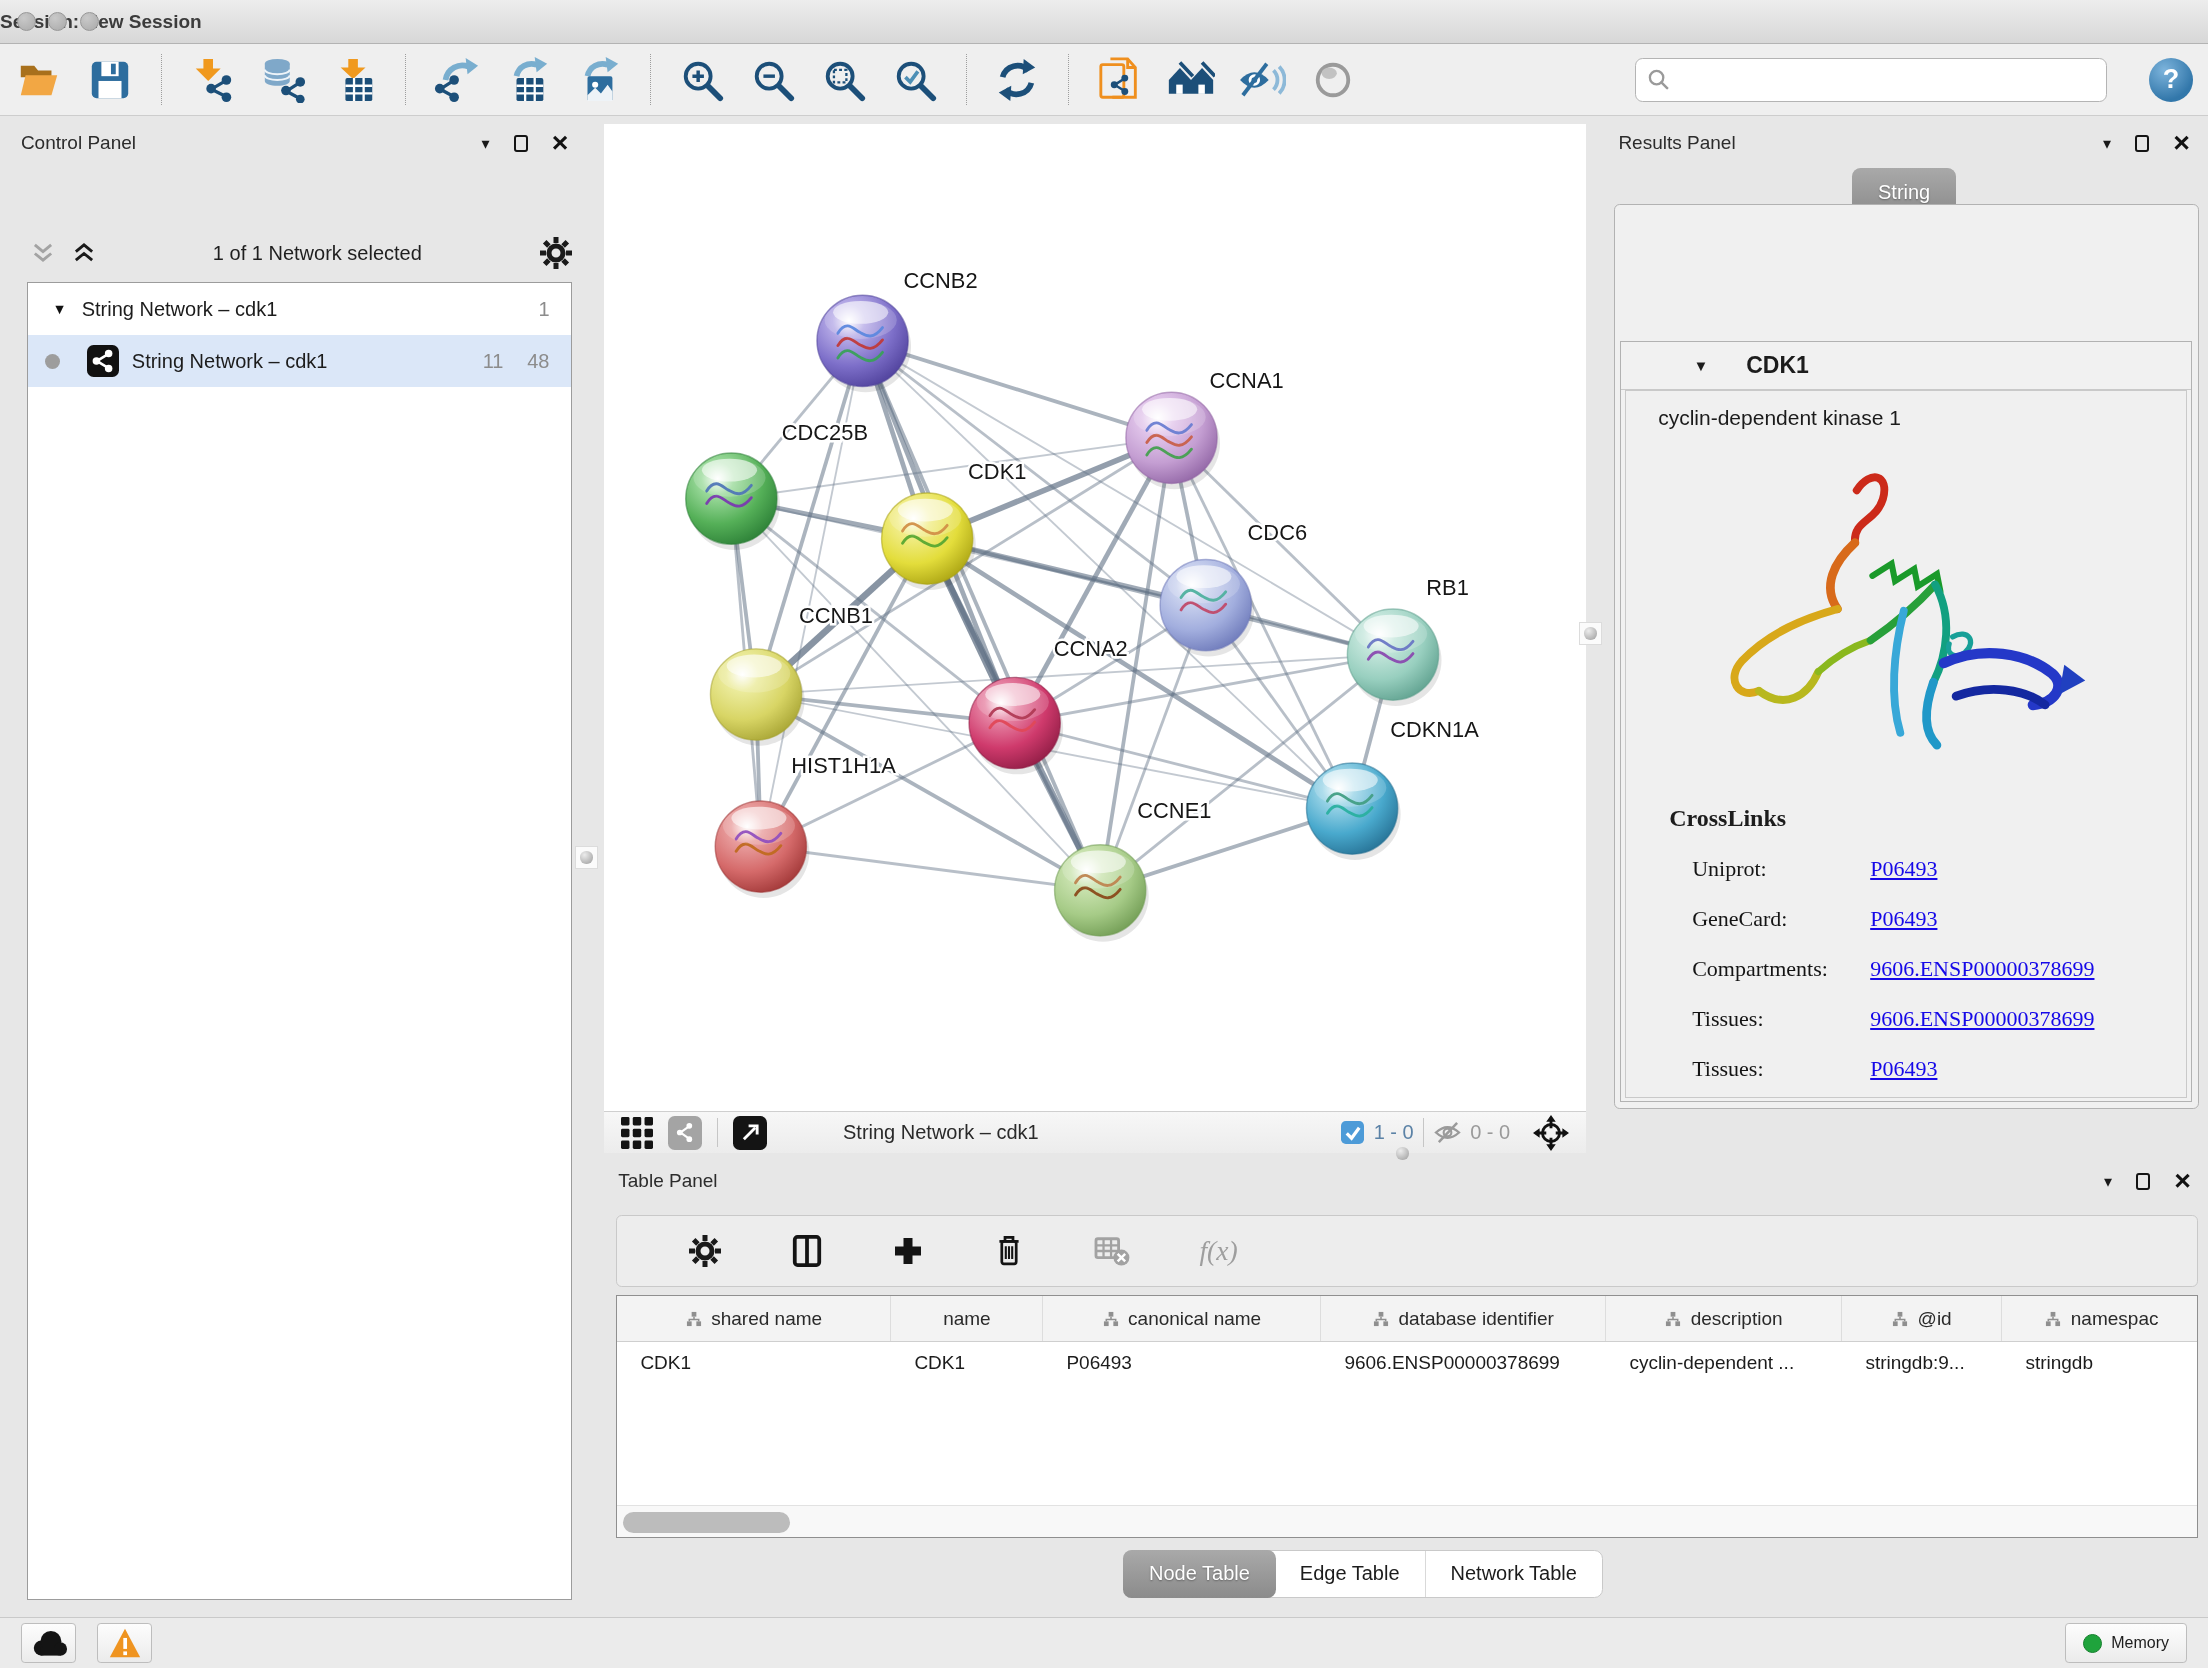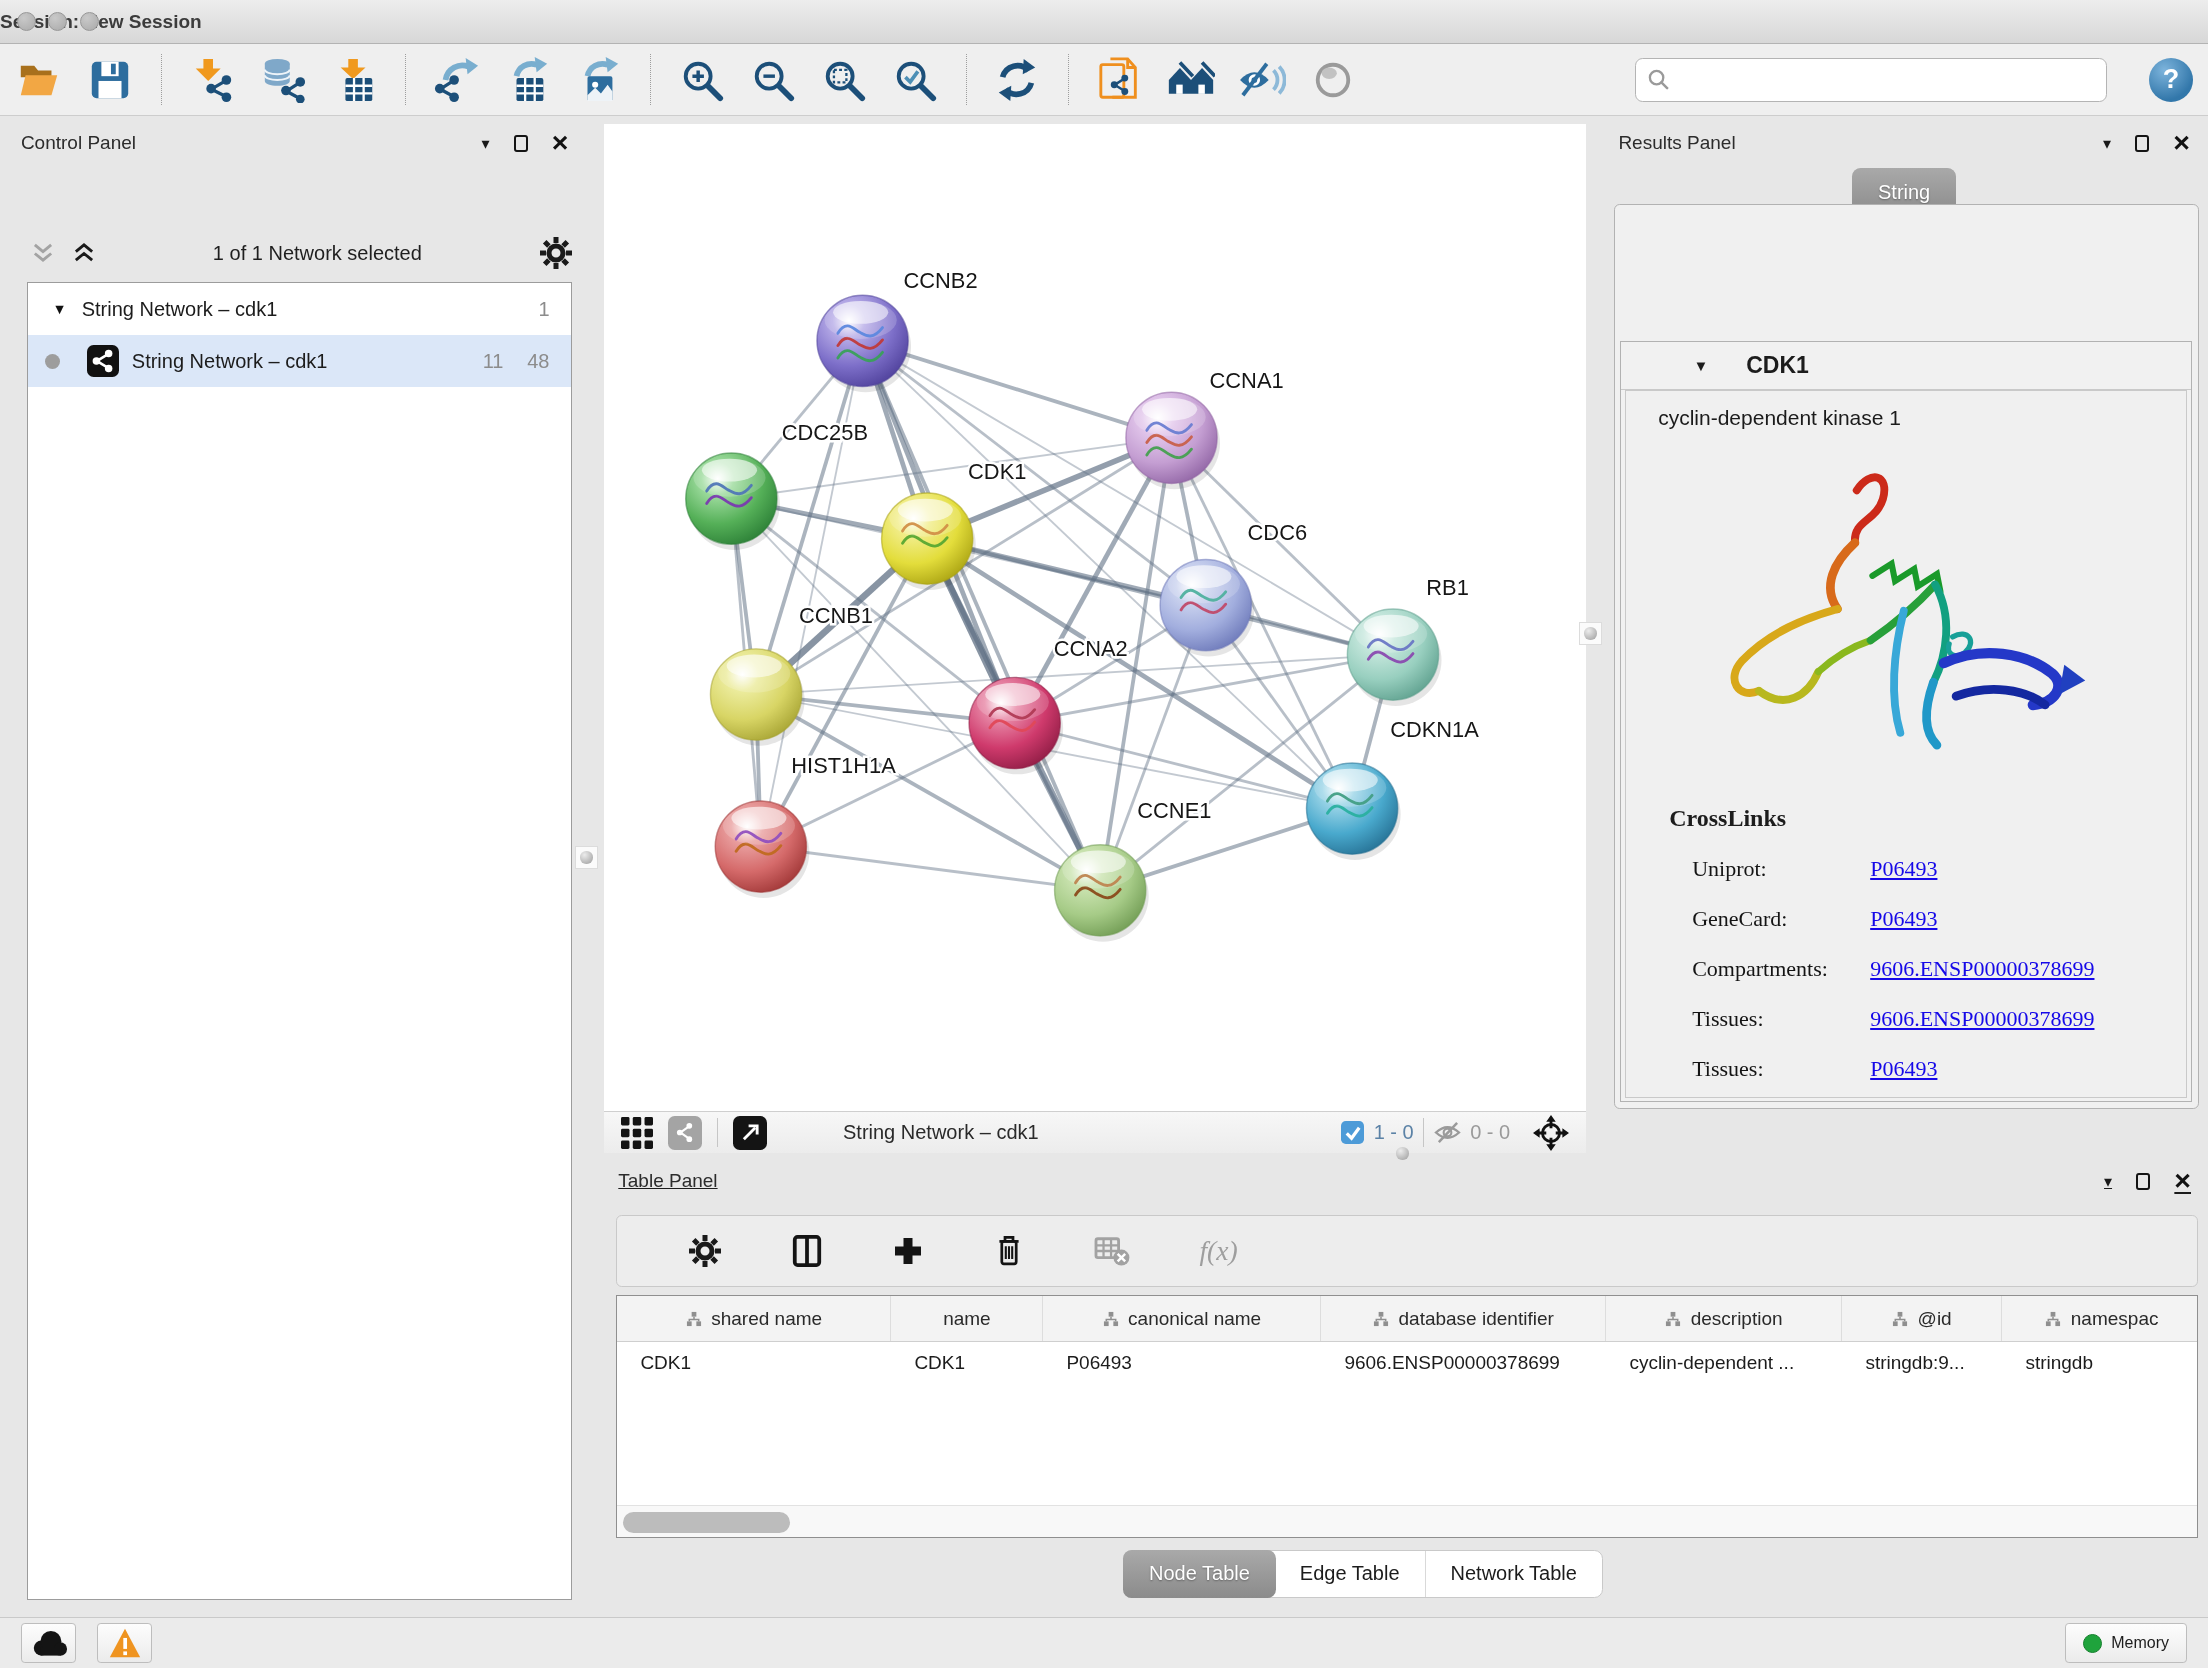--- a/index.html
+++ b/index.html
@@ -712,21 +712,21 @@
               <span class="xl-label">Tissues:</span>
               <span class="xl-value" style="color: rgb(21, 8, 232);">P06493</span>
             </div>
           </div>
       </div>
     </div>
   </div>
 </div>
 
 <div id="table-panel">
-  <div class="panel-head" style="left:14.3px;text-decoration:underline;">
+  <div class="panel-head" style="left:14.3px;">
     <span class="panel-title">Table Panel</span>
     <div class="win-controls">
       <span class="wc caret">▾</span>
       <span class="wc float"></span>
       <span class="wc close">×</span>
     </div>
   </div>
   <div id="tp-toolbar">
     <span class="tp-ico">
       <svg width="34" height="34" viewBox="0 0 34 34">

